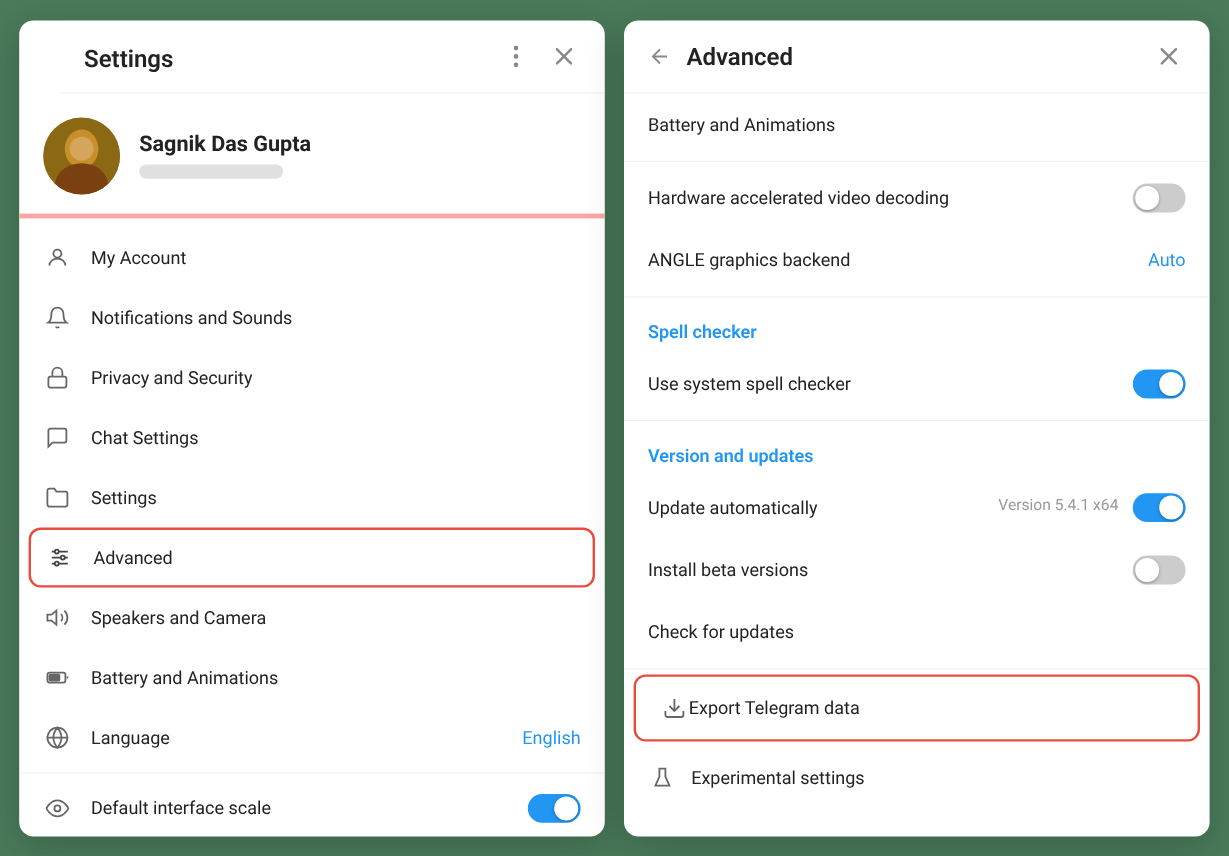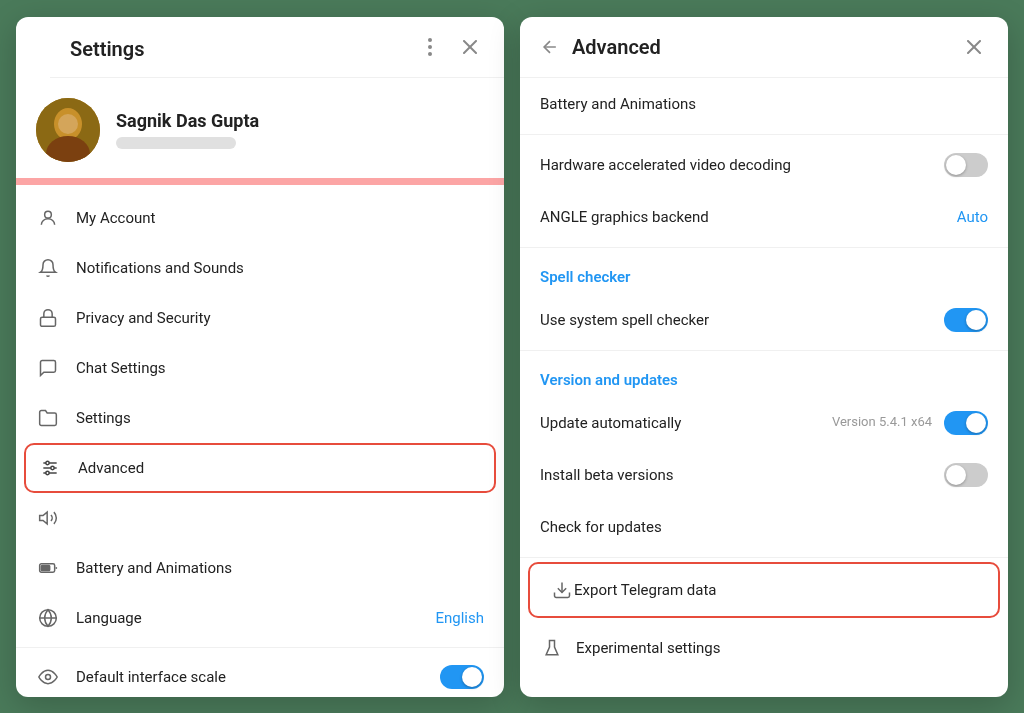--- a/index.html
+++ b/index.html
@@ -60,21 +60,21 @@
       align-items: center;
       justify-content: center;
       border-radius: 50%;
     }
 
     .profile-section {
       display: flex;
       align-items: center;
       padding: 20px 20px 16px 20px;
       gap: 16px;
-      border-bottom: 7px solid #fca5a5;
+      border-bottom: 4px solid #fca5a5;
     }
 
     .avatar {
       width: 64px;
       height: 64px;
       border-radius: 50%;
       background: linear-gradient(135deg, #8B6914, #C8902A, #8B4513);
       overflow: hidden;
       flex-shrink: 0;
       display: flex;
@@ -411,20 +411,21 @@
     </div>
 
     <div class="menu-item">
       <div class="menu-icon">
         <svg width="20" height="20" viewBox="0 0 24 24" fill="none" stroke="#666" stroke-width="1.8">
           <polygon points="11 5 6 9 2 9 2 15 6 15 11 19 11 5"></polygon>
           <path d="M19.07 4.93a10 10 0 0 1 0 14.14"></path>
           <path d="M15.54 8.46a5 5 0 0 1 0 7.07"></path>
         </svg>
       </div>
+      <span class="menu-label">Speakers and Camera</span>
     </div>
 
     <div class="menu-item">
       <div class="menu-icon">
         <svg width="20" height="20" viewBox="0 0 24 24" fill="none" stroke="#666" stroke-width="1.8">
           <rect x="2" y="7" width="18" height="10" rx="2"></rect>
           <path d="M22 11v2"></path>
           <rect x="4" y="9" width="10" height="6" rx="1" fill="#666"></rect>
         </svg>
       </div>

